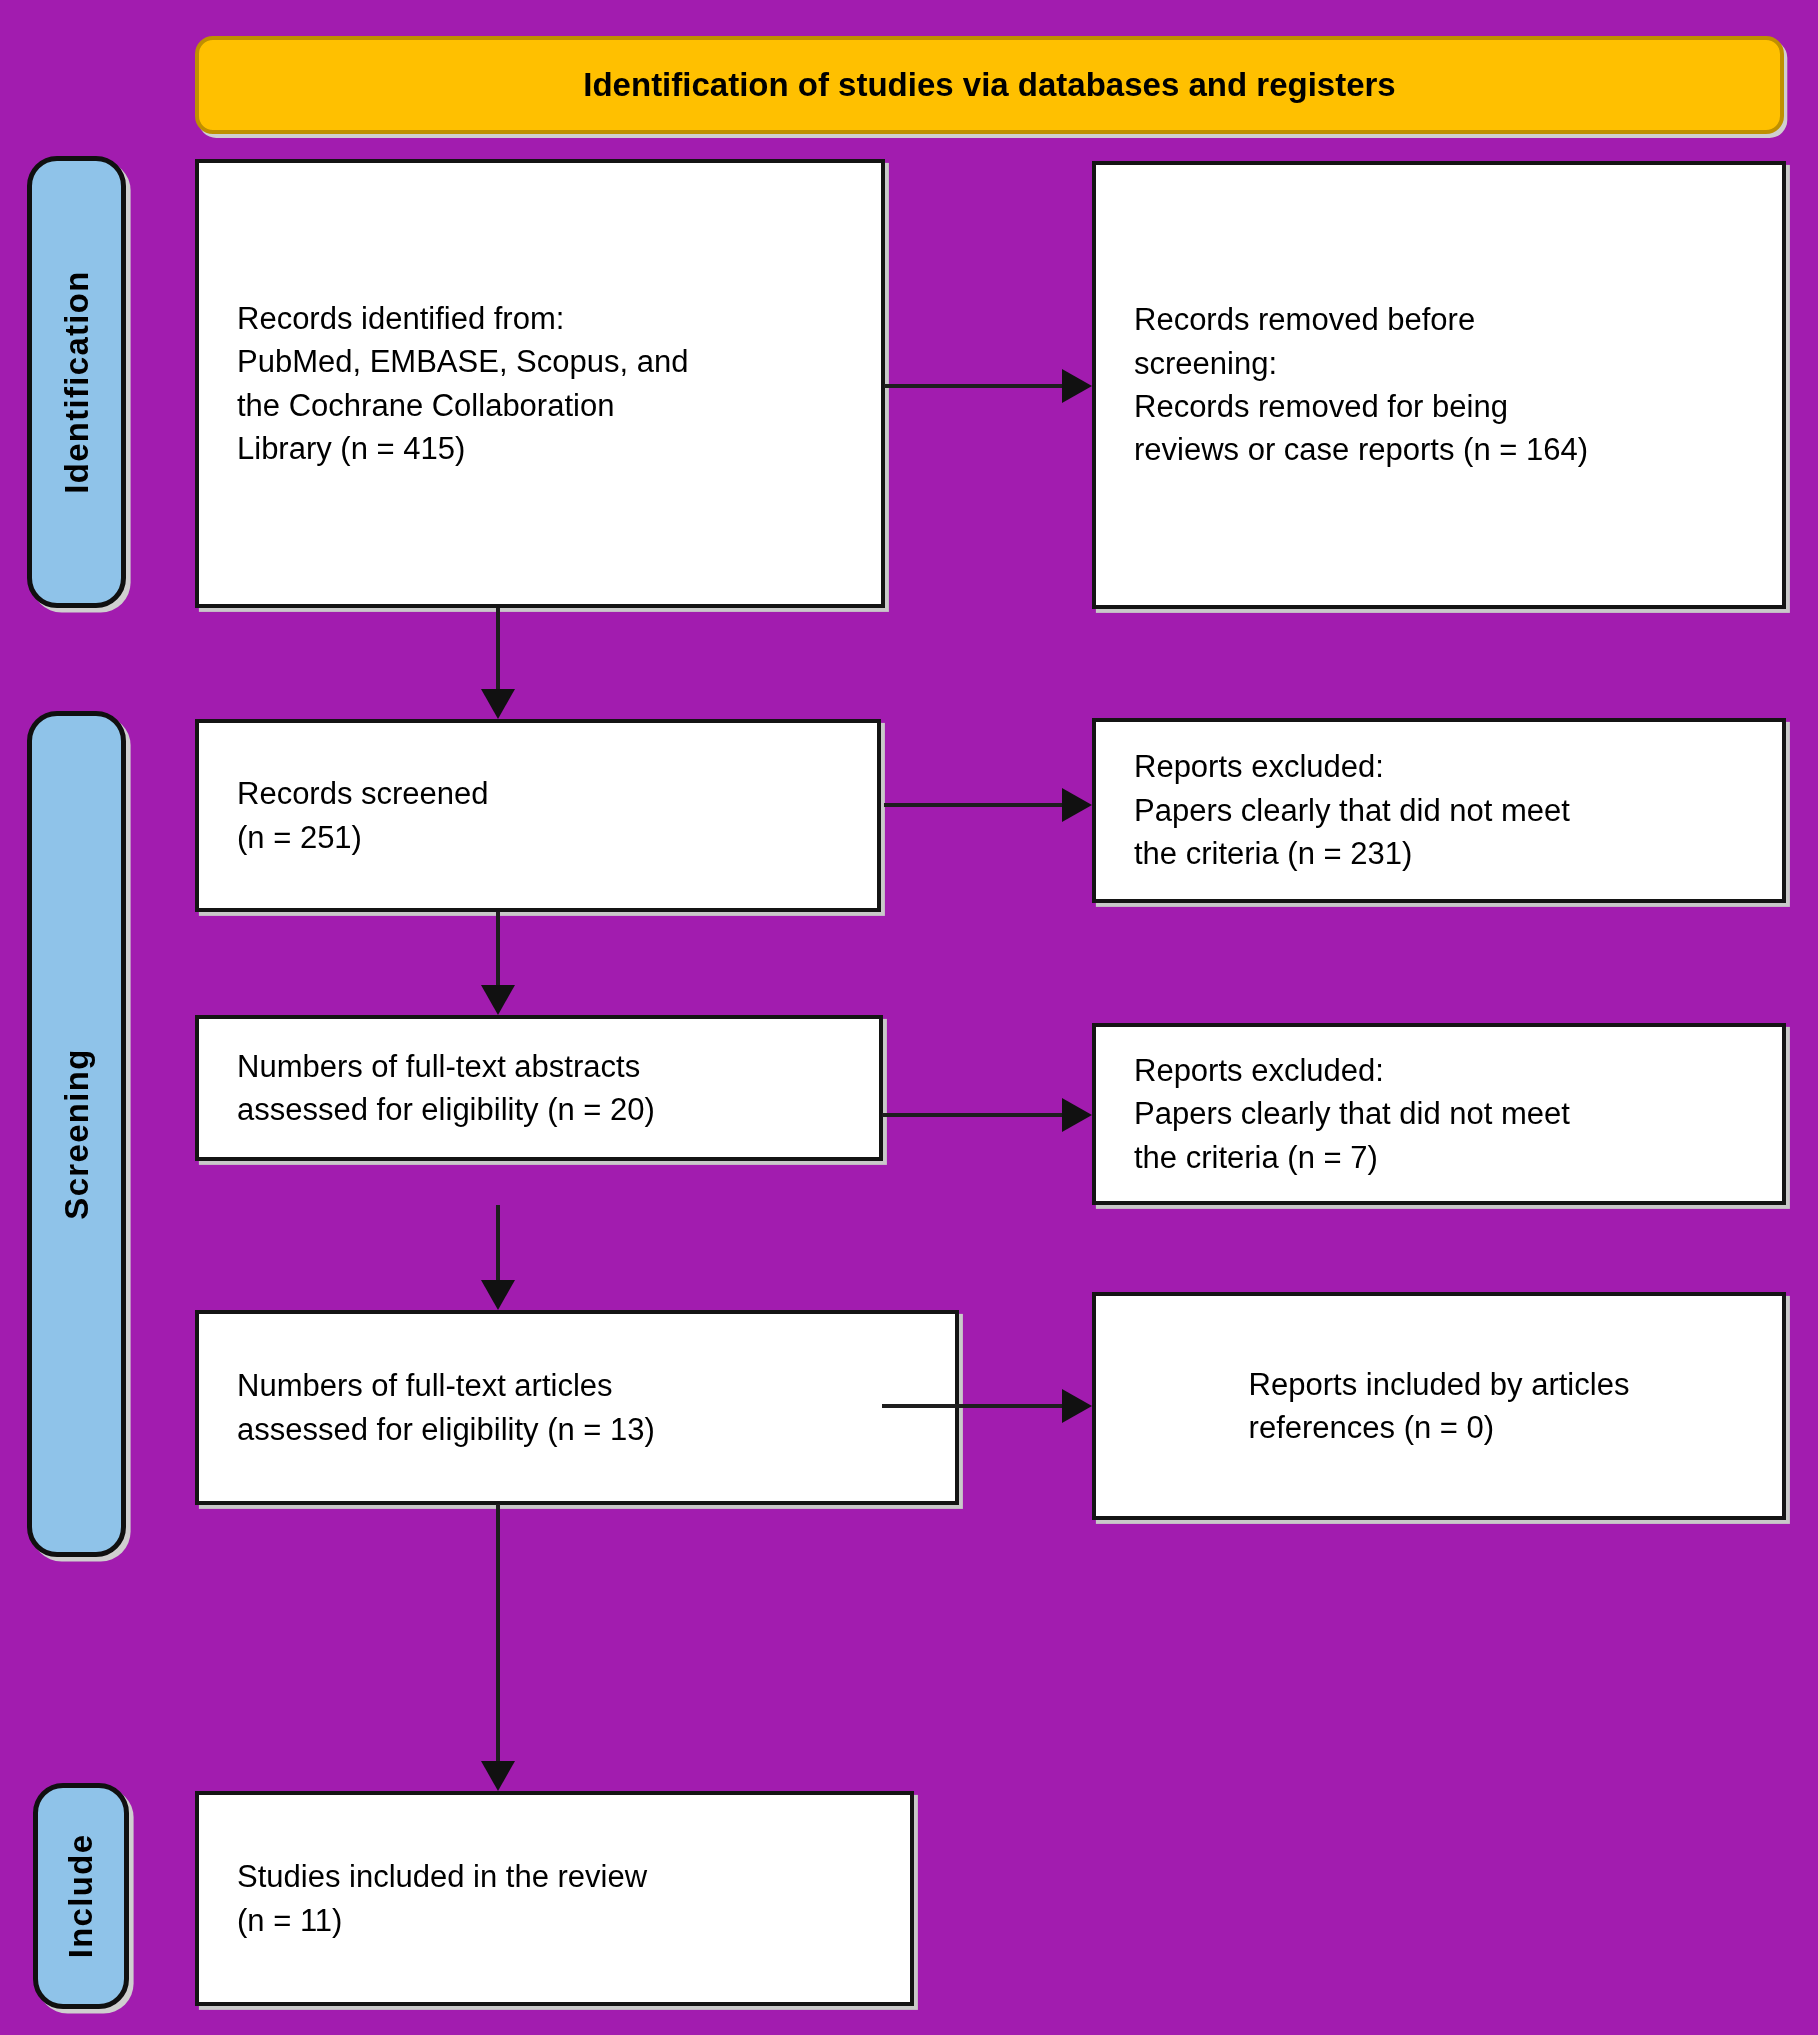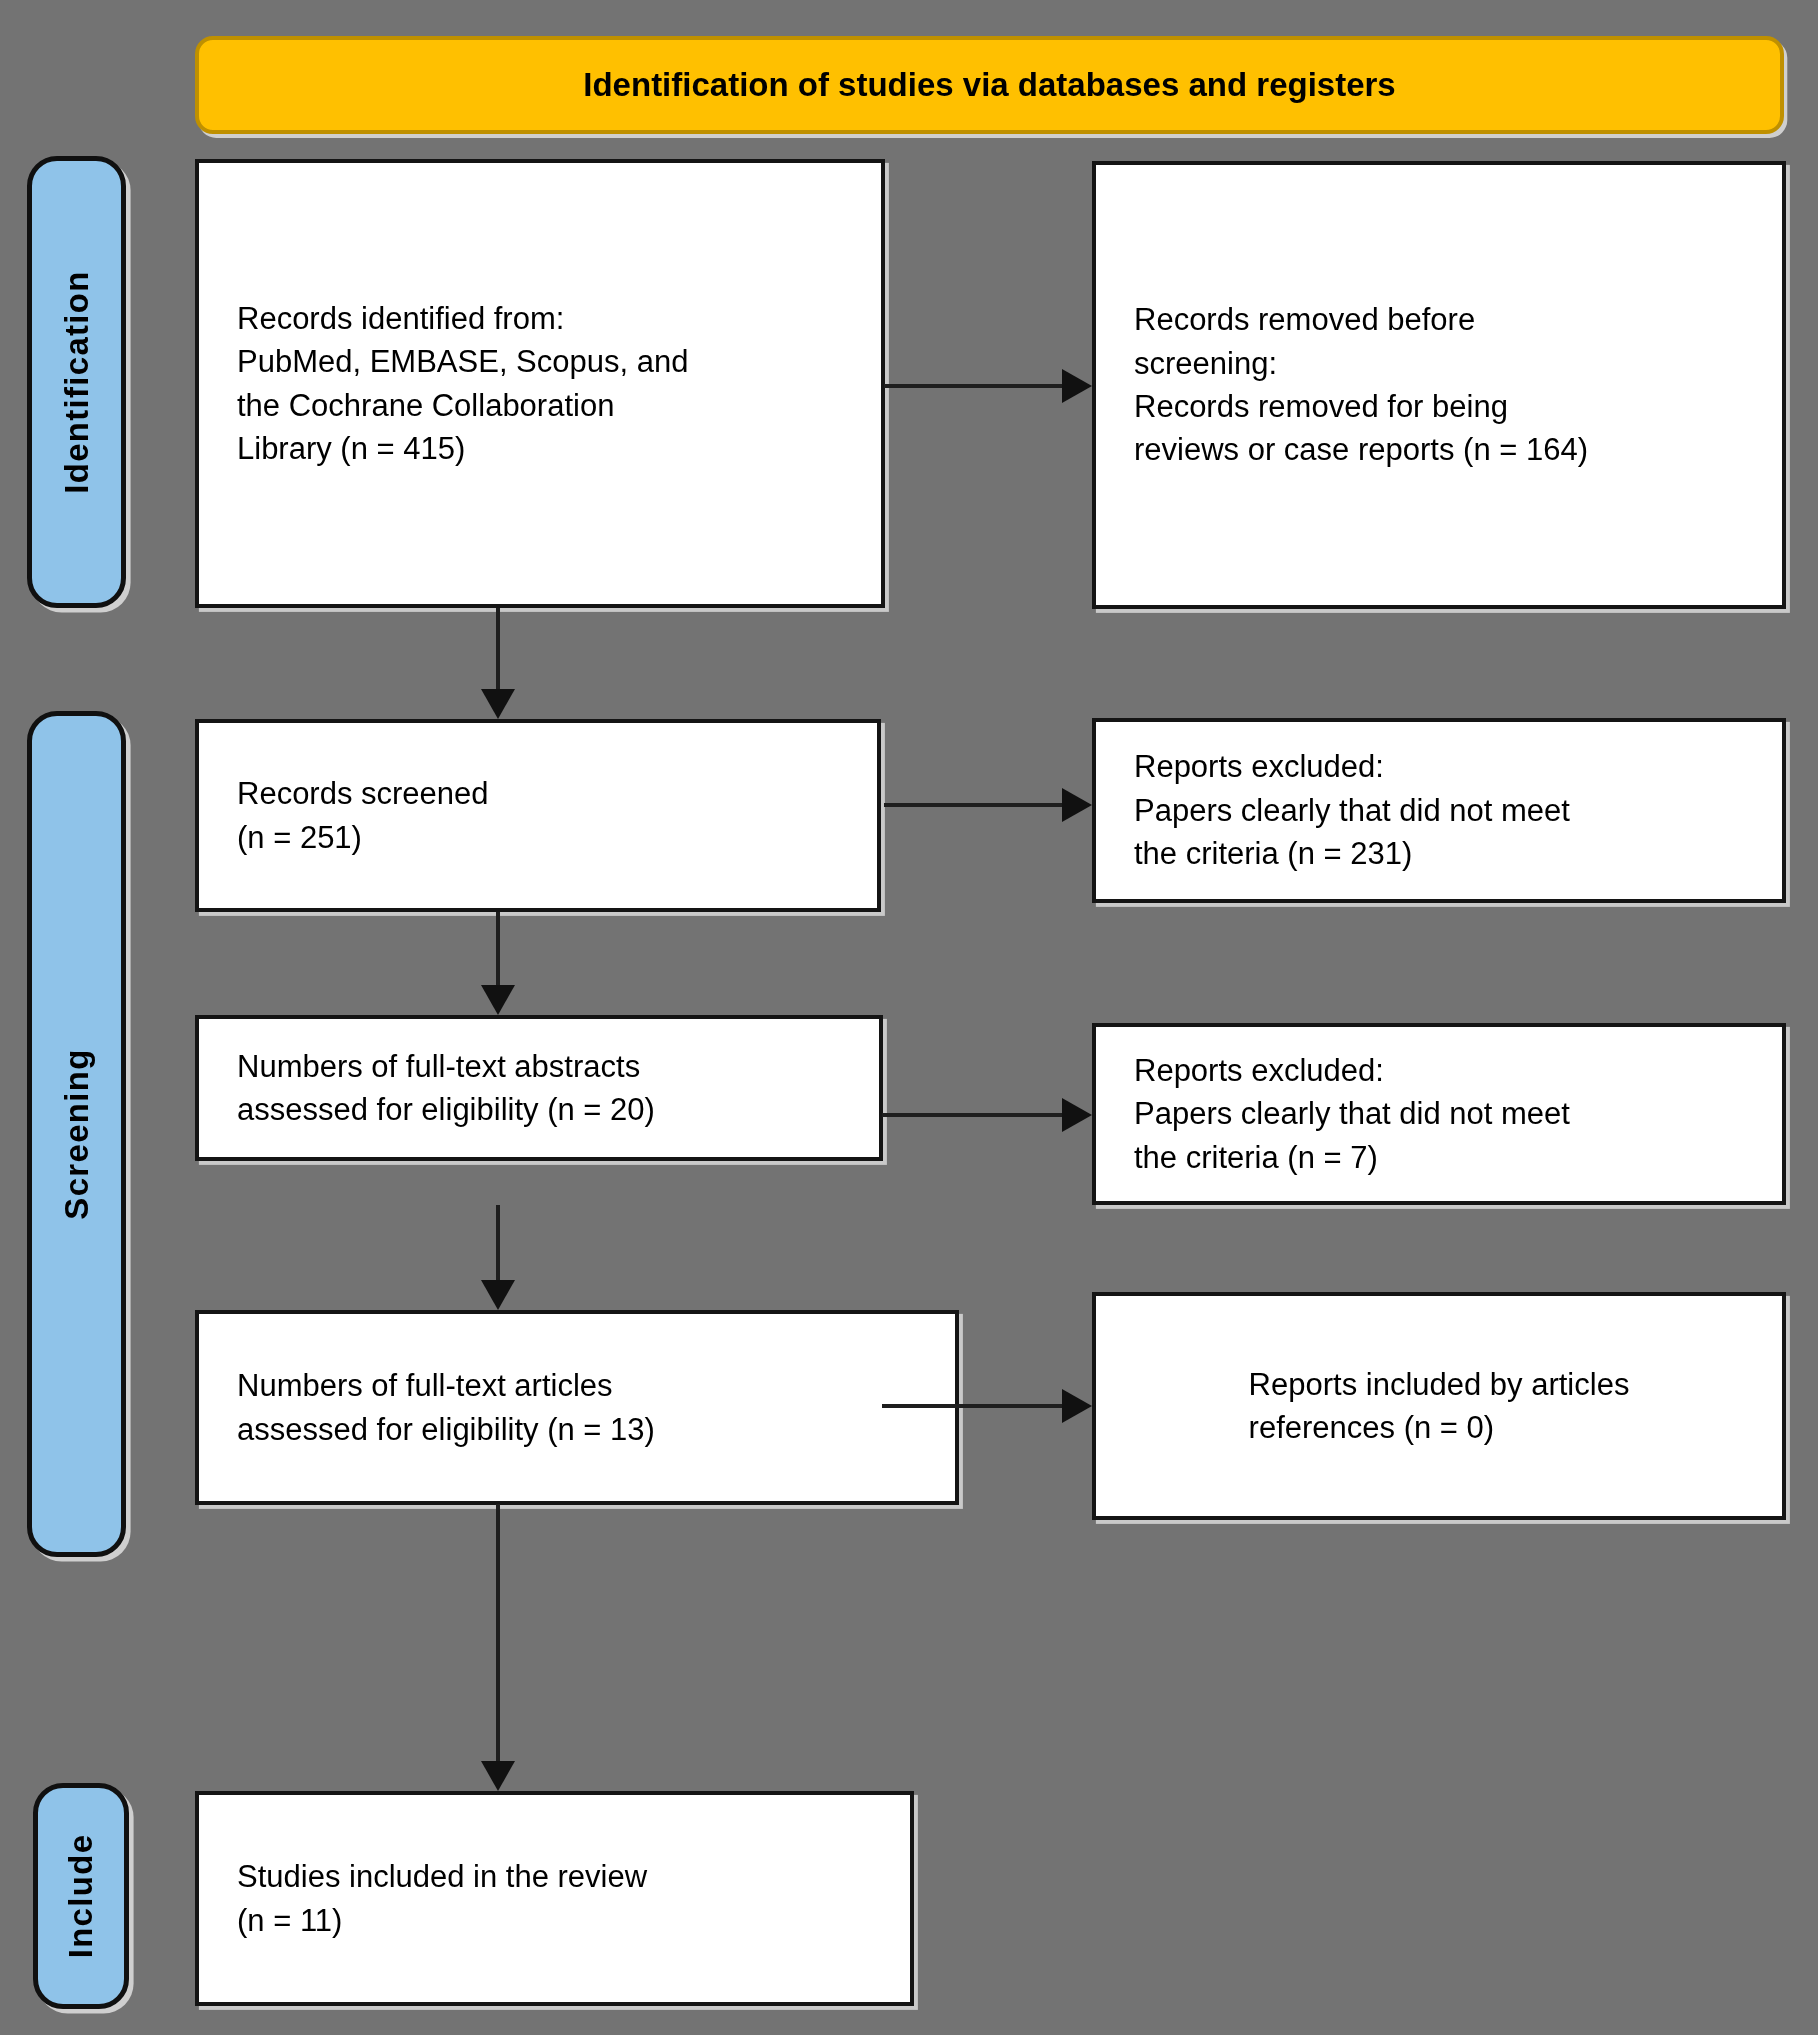--- a/index.html
+++ b/index.html
@@ -5,21 +5,21 @@
   html, body {
     margin: 0;
     padding: 0;
     background: #ffffff;
     font-family: "Liberation Sans", "DejaVu Sans", sans-serif;
   }
   .page {
     position: relative;
     width: 1819px;
     height: 2035px;
-    background: #737373;
+    background: #a21caf;
     overflow: hidden;
   }
 
   
   .banner {
     position: absolute;
     left: 195px; top: 36px;
     width: 1589px; height: 98px;
     background: #FFC000;
     border: 4.6px solid #BF9000;

